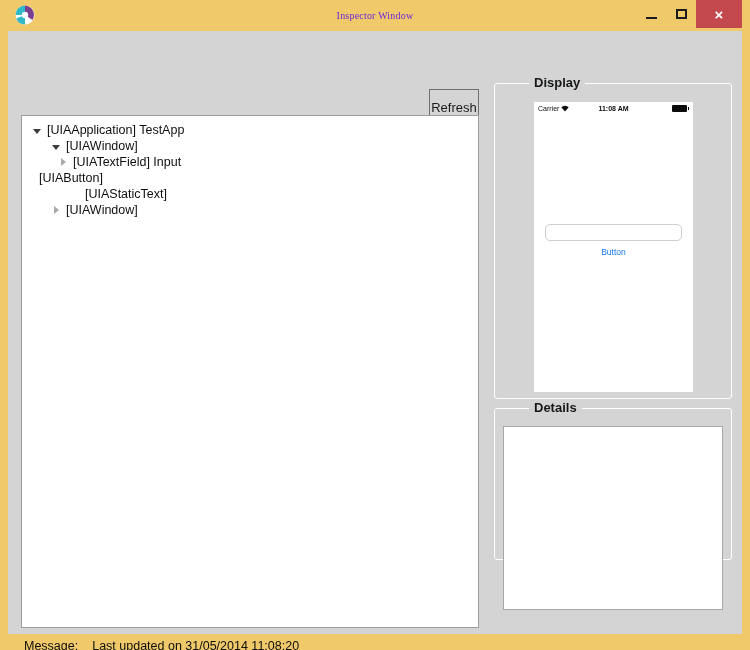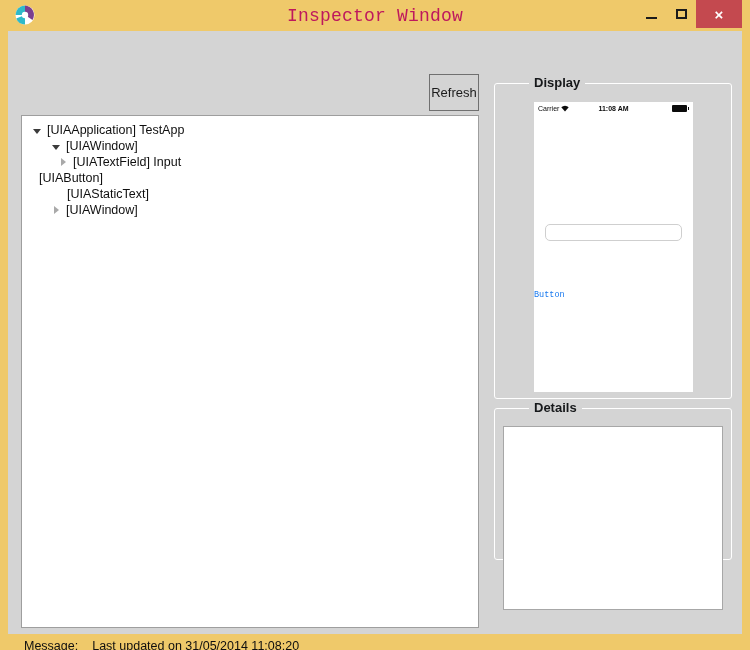--- a/index.html
+++ b/index.html
@@ -31,23 +31,23 @@
   #app-icon {
     position: absolute;
     left: 6px;
     top: 4px;
     width: 22px;
     height: 22px;
   }
   #title-text {
     width: 100%;
     text-align: center;
-    font-size: 18px;
-    color: #be185d;
-    font-family: Liberation Mono, monospace;
+    font-size: 10px;
+    color: #6d28d9;
+    font-family: Liberation Serif, serif;
     letter-spacing: 0.2px;
   }
   #window-controls {
     position: absolute;
     right: 0px;
     top: 0px;
     height: 28px;
     display: flex;
     align-items: stretch;
   }
@@ -79,21 +79,21 @@
     width: 734px;
     height: 603px;
     background: #d4d4d4;
     box-sizing: border-box;
   }
 
   
   #refresh-button {
     position: absolute;
     left: 421px;
-    top: 43px;
+    top: 58px;
     width: 50px;
     height: 37px;
     background: #d4d4d4;
     border: 1px solid #707070;
     font-size: 13px;
     color: #1b1b1b;
     font-family: "Liberation Sans", sans-serif;
     cursor: default;
     padding: 0;
   }
@@ -240,25 +240,25 @@
     height: 17px;
     border: 1px solid #cfcfcf;
     border-radius: 5px;
     box-sizing: border-box;
     background: #ffffff;
   }
   #phone-button {
     position: absolute;
     left: 0; right: 0;
     top: 145px;
+    text-align: center;
     font-size: 8.5px;
     color: #1a7aef;
-    font-family: Liberation Mono, monospace;
+    font-family: Liberation Sans, sans-serif;
     cursor: default;
-    margin-top: 43px;
   }
 </style>
 </head>
 <body>
 
 <div id="app-window">
 
   <div id="title-bar">
     <span id="app-icon">
       <svg width="22" height="22" viewBox="0 0 22 22">
@@ -304,21 +304,21 @@
           <div class="tree-node" style="padding-left: 34px;">
             <span class="tree-expander">
               <span class="tri tri-closed"></span>
             </span>
             <span class="tree-label">[UIATextField] Input</span>
           </div>
           <div class="tree-node" style="">
             <span class="tree-expander"></span>
             <span class="tree-label">[UIAButton]</span>
           </div>
-          <div class="tree-node" style="padding-left: 28px;">
+          <div class="tree-node" style="padding-left: 46px;">
             <span class="tree-expander"></span>
             <span class="tree-label">[UIAStaticText]</span>
           </div>
           <div class="tree-node" style="padding-left: 27px;">
             <span class="tree-expander">
               <span class="tri tri-closed"></span>
             </span>
             <span class="tree-label">[UIAWindow]</span>
           </div>
         </div>

